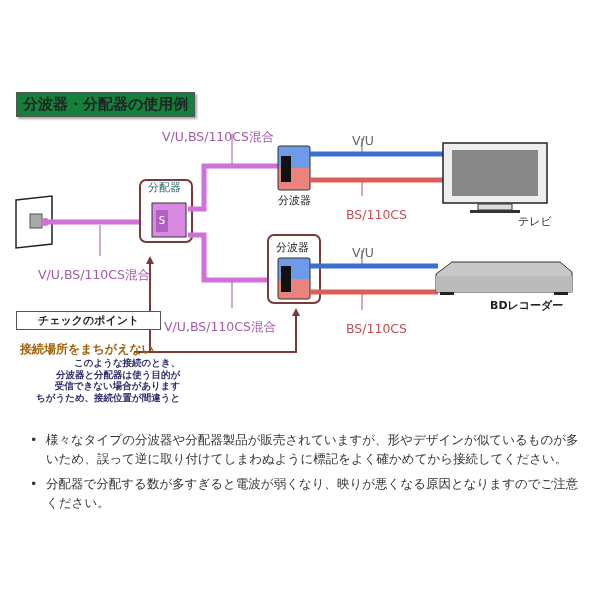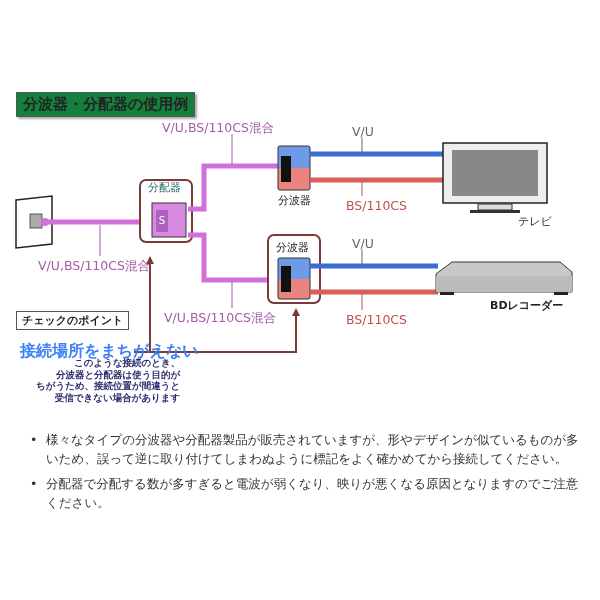--- a/index.html
+++ b/index.html
@@ -1,25 +1,25 @@
 <!DOCTYPE html>
 <html><head>
 <meta charset="utf-8">
 <style>
   html,body{margin:0;padding:0;background:#fff;}
   body{width:600px;height:600px;position:relative;overflow:hidden;font-family:"DejaVu Sans",sans-serif;}
   .abs{position:absolute;}
   .title-box{left:16px;top:92px;padding:2px 6px;border:1px solid #555;box-shadow:2px 2px 2px #aaa;background:#15803d;font-size:15px;font-weight:bold;color:#222;white-space:nowrap;}
-  .lbl{font-size:12.5px;white-space:nowrap;}
+  .lbl{font-size:12.5px;white-space:nowrap;margin-top:9px;}
   .mix{color:#a45aa8;}
   .vu{color:#666;}
   .bs{color:#c0504d;text-align:center;}
   .dev{font-size:11px;color:#222;white-space:nowrap;}
-  .check-box{left:16px;top:311px;padding:1px 5px;border:1px solid #555;font-size:11px;font-weight:bold;color:#222;background:#fff;white-space:nowrap;}
-  .warn{left:20px;top:341px;font-size:16px;font-weight:bold;color:#3b82f6;white-space:nowrap;}
+  .check-box{left:16px;top:311px;padding:1px 21px;border:1px solid #555;font-size:11px;font-weight:bold;color:#222;background:#fff;white-space:nowrap;}
+  .warn{left:20px;top:341px;font-size:12px;font-weight:bold;color:#a16207;white-space:nowrap;}
   .note{left:36px;top:357px;font-size:9.5px;line-height:11.5px;color:#2d2d6e;font-weight:bold;text-align:right;}
   .note div{white-space:nowrap;}
   .bullets{left:28px;top:430px;width:560px;font-size:12.5px;line-height:19px;color:#333;}
   .bullet{position:relative;padding-left:18px;margin-bottom:6px;}
   .bullet .dot{position:absolute;left:2px;top:0;color:#333;}
   svg{position:absolute;left:0;top:0;}
 </style>
 </head>
 <body>
 
@@ -103,22 +103,22 @@
 <div class="abs dev" style="left:278px;top:193px;">分波器</div>
 <div class="abs dev" style="left:276px;top:240px;">分波器</div>
 <div class="abs dev" style="left:518px;top:214px;">テレビ</div>
 <div class="abs dev" style="left:490px;top:298px;font-weight:bold;">BDレコーダー</div>
 
 <div class="abs check-box">チェックのポイント</div>
 <div class="abs warn">接続場所をまちがえない</div>
 <div class="abs note">
   <div>このような接続のとき、</div>
   <div>分波器と分配器は使う目的が</div>
+  <div>受信できない場合があります</div>
   <div>ちがうため、接続位置が間違うと</div>
-  <div>受信できない場合があります</div>
 </div>
 
 <div class="abs bullets">
   <div class="bullet">
     <span class="dot">•</span>
     <span>様々なタイプの分波器や分配器製品が販売されていますが、形やデザインが似ているものが多いため、誤って逆に取り付けてしまわぬように標記をよく確かめてから接続してください。</span>
   </div>
   <div class="bullet">
     <span class="dot">•</span>
     <span>分配器で分配する数が多すぎると電波が弱くなり、映りが悪くなる原因となりますのでご注意ください。</span>

